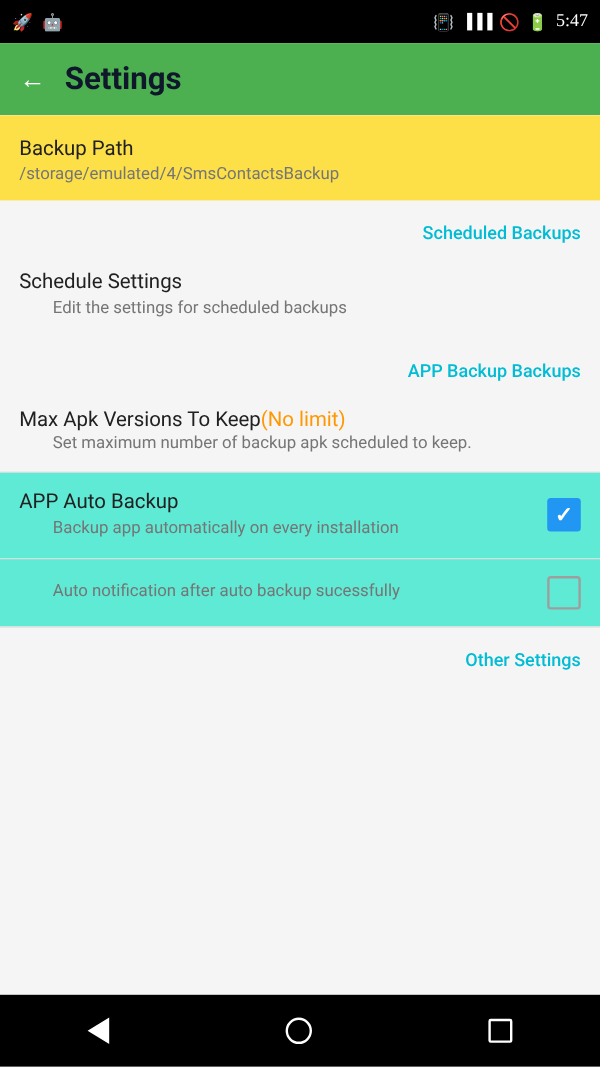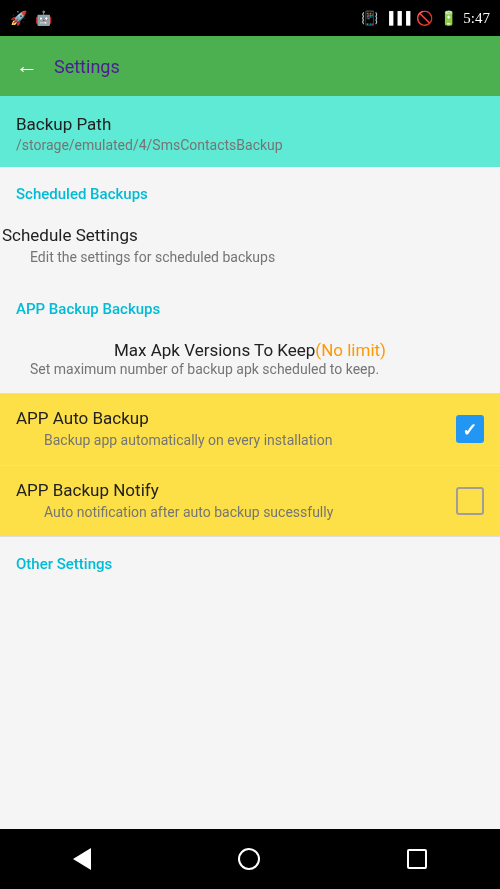--- a/index.html
+++ b/index.html
@@ -55,78 +55,79 @@
       padding: 0 16px;
       flex-shrink: 0;
     }
     .app-bar-back {
       color: white;
       font-size: 22px;
       margin-right: 16px;
       cursor: pointer;
     }
     .app-bar-title {
-      color: #4c1d95;
-      font-size: 18px;
-      font-weight: 400;
+      color: #0f172a;
+      font-size: 26px;
+      font-weight: 700;
     }
 
     
     .content {
       flex: 1;
       background: #f5f5f5;
       overflow-y: auto;
     }
 
     .section-header {
       color: #00BCD4;
       font-size: 15px;
       font-weight: 500;
       padding: 18px 16px 8px 16px;
+      text-align: right;
     }
 
     .setting-item {
       background: #f5f5f5;
-      padding: 14px 2px;
+      padding: 14px 16px;
     }
     .setting-item-title {
       font-size: 17px;
       color: #212121;
       font-weight: 400;
       margin-bottom: 3px;
     }
     .setting-item-subtitle {
       font-size: 14px;
       color: #757575;
       line-height: 1.4;
       margin-left: 28px;
     }
 
     .backup-path-item {
       padding: 18px 16px 14px 16px;
-      background: #5eead4;
+      background: #fde047;
     }
     .backup-path-title {
       font-size: 17px;
       color: #212121;
       margin-bottom: 3px;
     }
     .backup-path-value {
       font-size: 14px;
       color: #757575;
     }
 
     .divider {
       height: 1px;
       background: #ddd;
       margin: 0 0;
     }
 
     .setting-item-with-checkbox {
-      background: #fde047;
+      background: #5eead4;
       padding: 14px 16px;
       display: flex;
       align-items: center;
       justify-content: space-between;
     }
     .setting-item-text {
       flex: 1;
       padding-right: 16px;
     }
 
@@ -234,41 +235,40 @@
   <div class="section-header">Scheduled Backups</div>
 
   <div class="setting-item">
     <div class="setting-item-title">Schedule Settings</div>
     <div class="setting-item-subtitle">Edit the settings for scheduled backups</div>
   </div>
 
   <div class="section-header">APP Backup Backups</div>
 
   <div class="setting-item">
-    <div style="font-size:17px; color:#212121;text-align:center;">
+    <div style="font-size:17px; color:#212121;">
       <span>Max Apk Versions To Keep</span><span class="no-limit-text">(No limit)</span>
     </div>
     <div class="setting-item-subtitle">Set maximum number of backup apk scheduled to keep.</div>
   </div>
 
   <div class="divider"></div>
 
   <div class="setting-item-with-checkbox">
     <div class="setting-item-text">
       <div class="setting-item-title">APP Auto Backup</div>
       <div class="setting-item-subtitle">Backup app automatically on every installation</div>
     </div>
     <div class="checkbox-checked"></div>
   </div>
 
   <div class="divider"></div>
 
   <div class="setting-item-with-checkbox">
     <div class="setting-item-text">
-      <div class="setting-item-title">APP Backup Notify</div>
       <div class="setting-item-subtitle">Auto notification after auto backup sucessfully</div>
     </div>
     <div class="checkbox-unchecked"></div>
   </div>
 
   <div class="divider"></div>
 
   <div class="section-header">Other Settings</div>
 
 </div>

